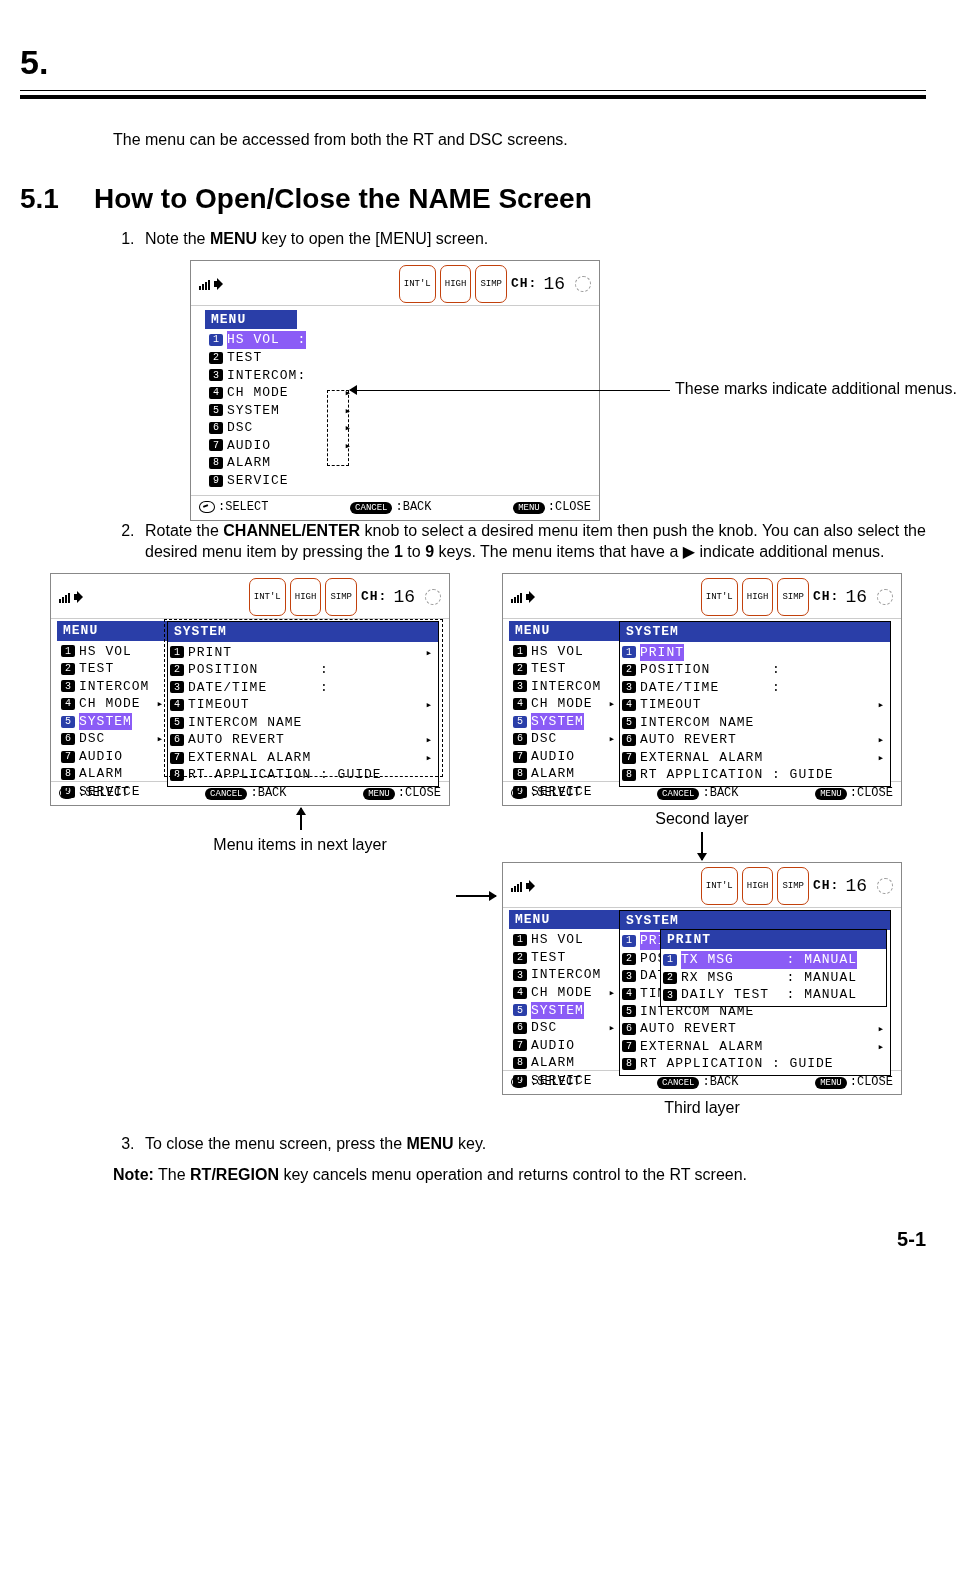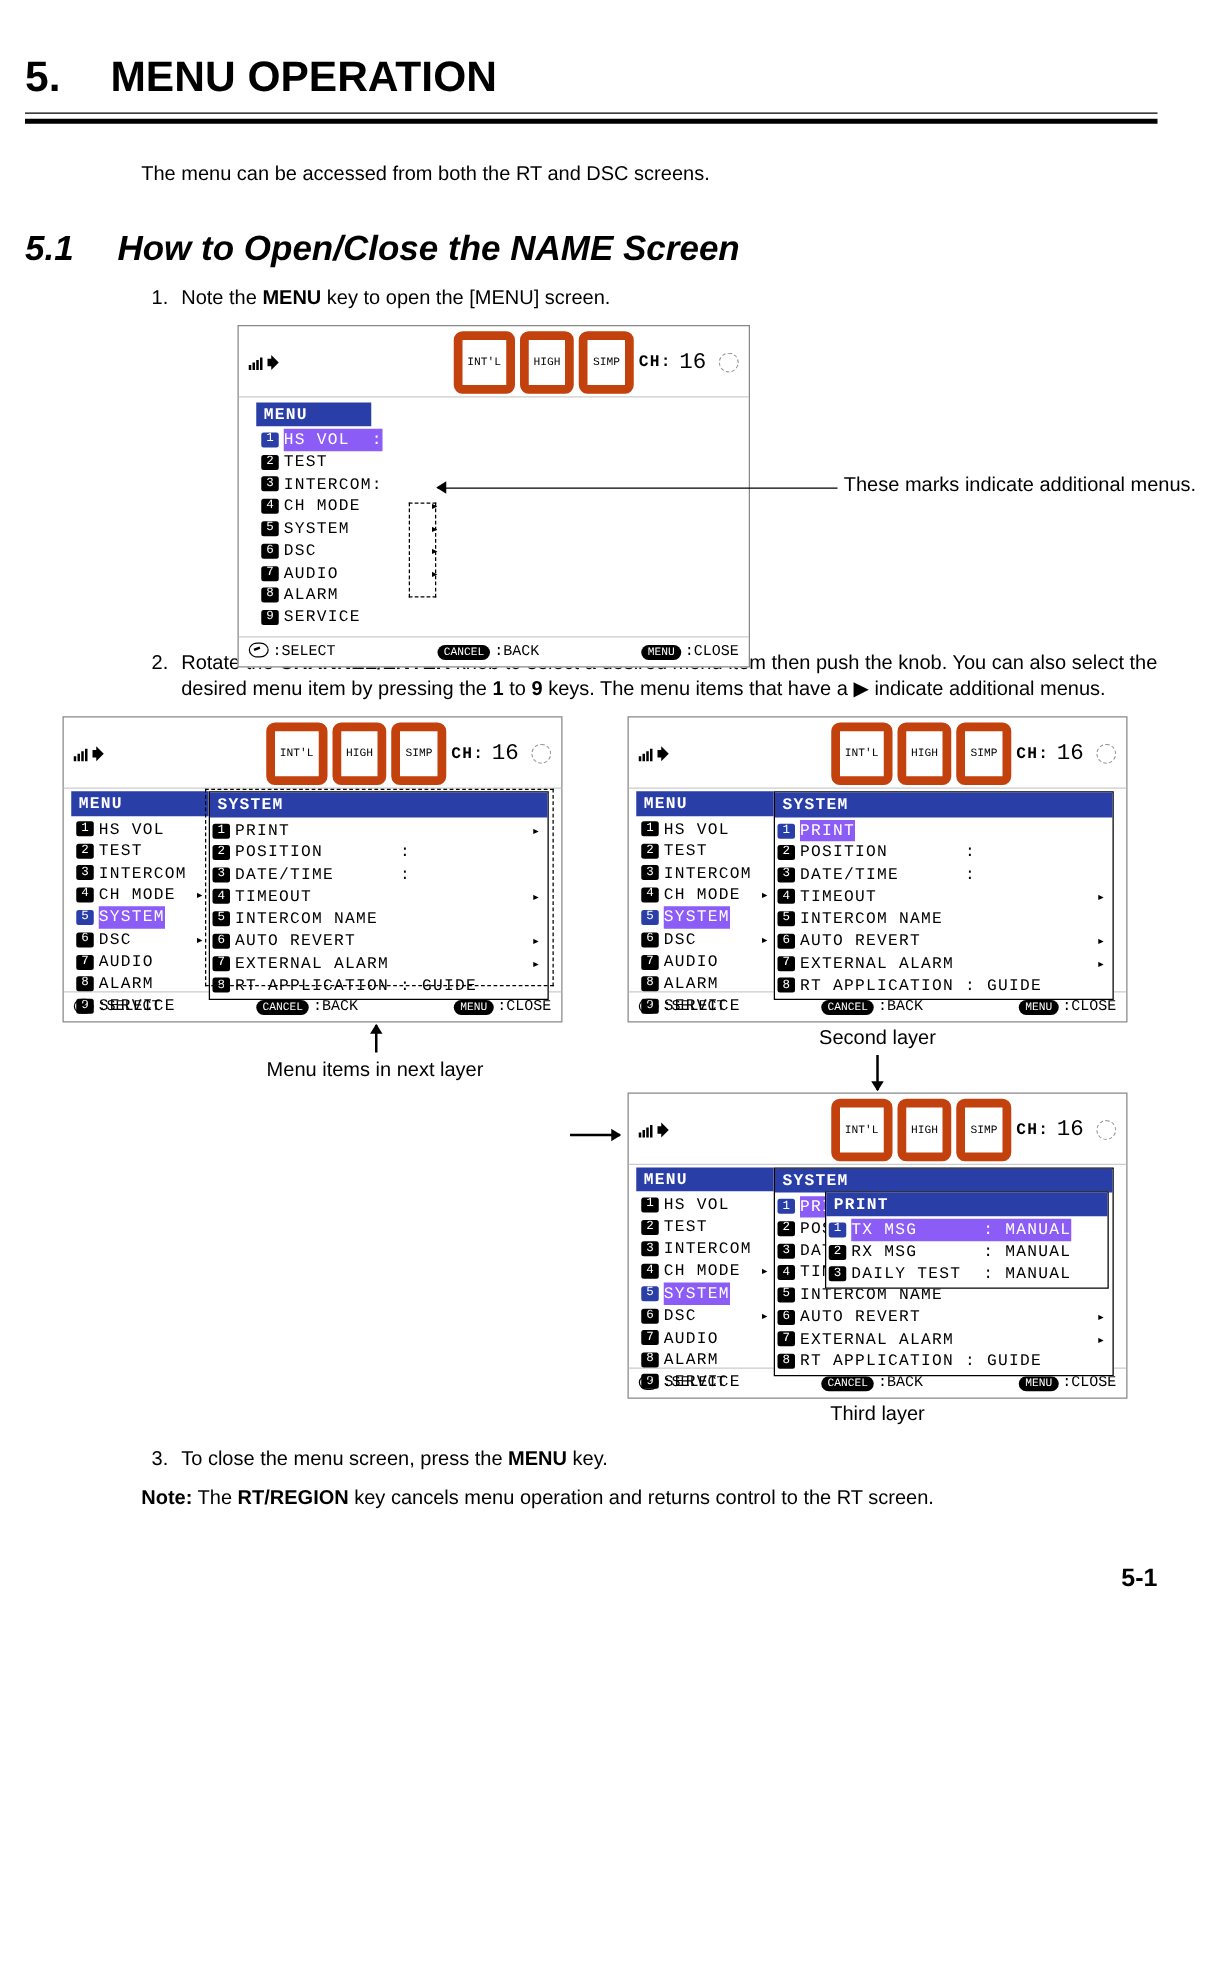--- a/index.html
+++ b/index.html
@@ -28,21 +28,20 @@
   }
   .body-indent { margin-left: 93px; }
   .body-indent2 { margin-left: 93px; }
   p { margin: 0 0 10px 0; }
   .section-title {
     font-size: 28px;
     font-weight: bold;
     margin: 30px 0 10px 0;
     display: flex;
     gap: 35px;
-    font-style: italic;
   }
   ol.steps {
     list-style: decimal;
     margin: 0 0 10px 93px;
     padding-left: 26px;
   }
   ol.steps > li { padding-left: 6px; margin-bottom: 6px; }
   .bold { font-weight: bold; }
 
   
@@ -73,21 +72,21 @@
     width:12px;height:10px;display:inline-block;
     background:
       linear-gradient(#000,#000) left center/4px 6px no-repeat;
     position:relative;
   }
   .spk-icon:before{
     content:"";position:absolute;left:3px;top:-1px;border:6px solid transparent;border-left:6px solid #000;
   }
   .badge {
     font-size: 9px;
-    border: 7px solid #c2410c;
+    border: 1px solid #c2410c;
     border-radius: 7px;
     padding: 12px 4px;
     line-height: 12px;
     height: 12px;
     display:inline-block;
   }
   .ch-label { font-weight: bold; letter-spacing:1px;}
   .ch-num { font-weight: normal; font-size: 18px; margin-left:2px;}
   .busy {
     width:14px;height:14px;border:1.5px dashed #999;border-radius:50%;
@@ -185,21 +184,20 @@
   }
 
   .caption{ text-align:center; font-family:Arial; font-size:16px; margin-top:2px;}
 
 </style>
 </head>
 <body>
 
 <div class="chapter-title">
   <span>5.</span>
-  <span>MENU OPERATION</span>
 </div>
 <div class="chapter-rule"></div>
 
 <div class="body-indent">
   <p>The menu can be accessed from both the RT and DSC screens.</p>
 </div>
 
 <div class="section-title">
   <span>5.1</span>
   <span>How to Open/Close the NAME Screen</span>

